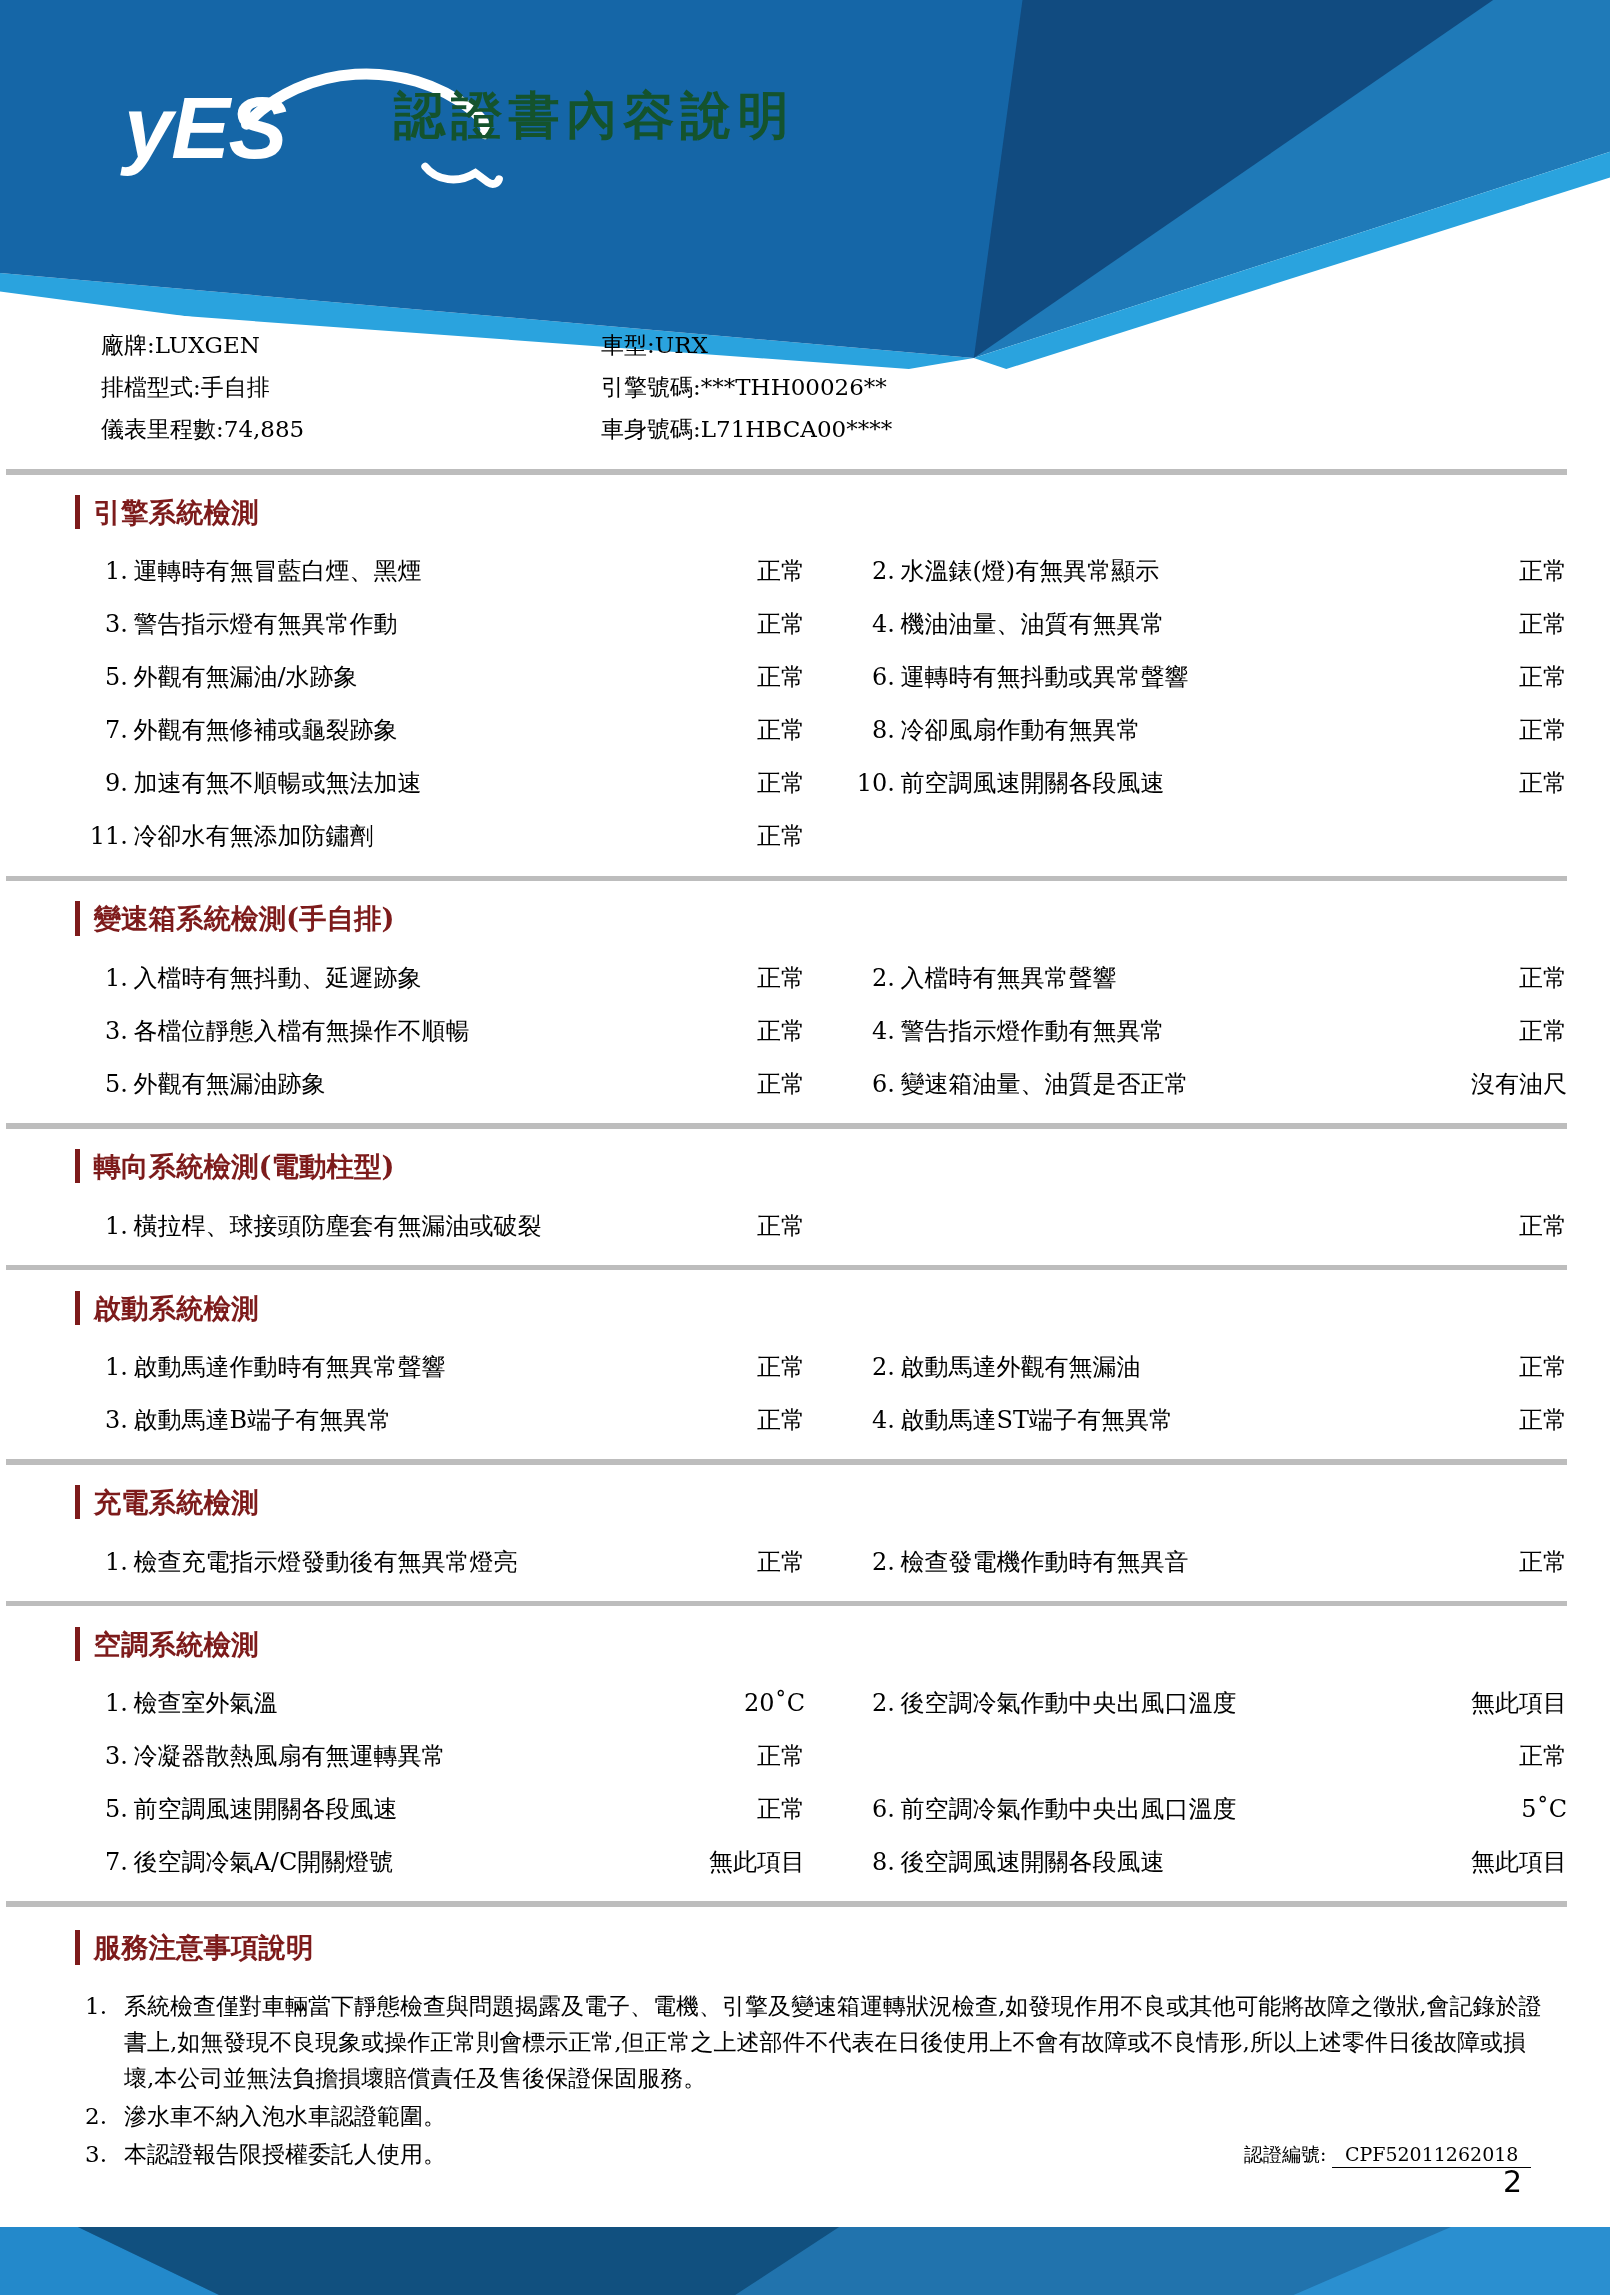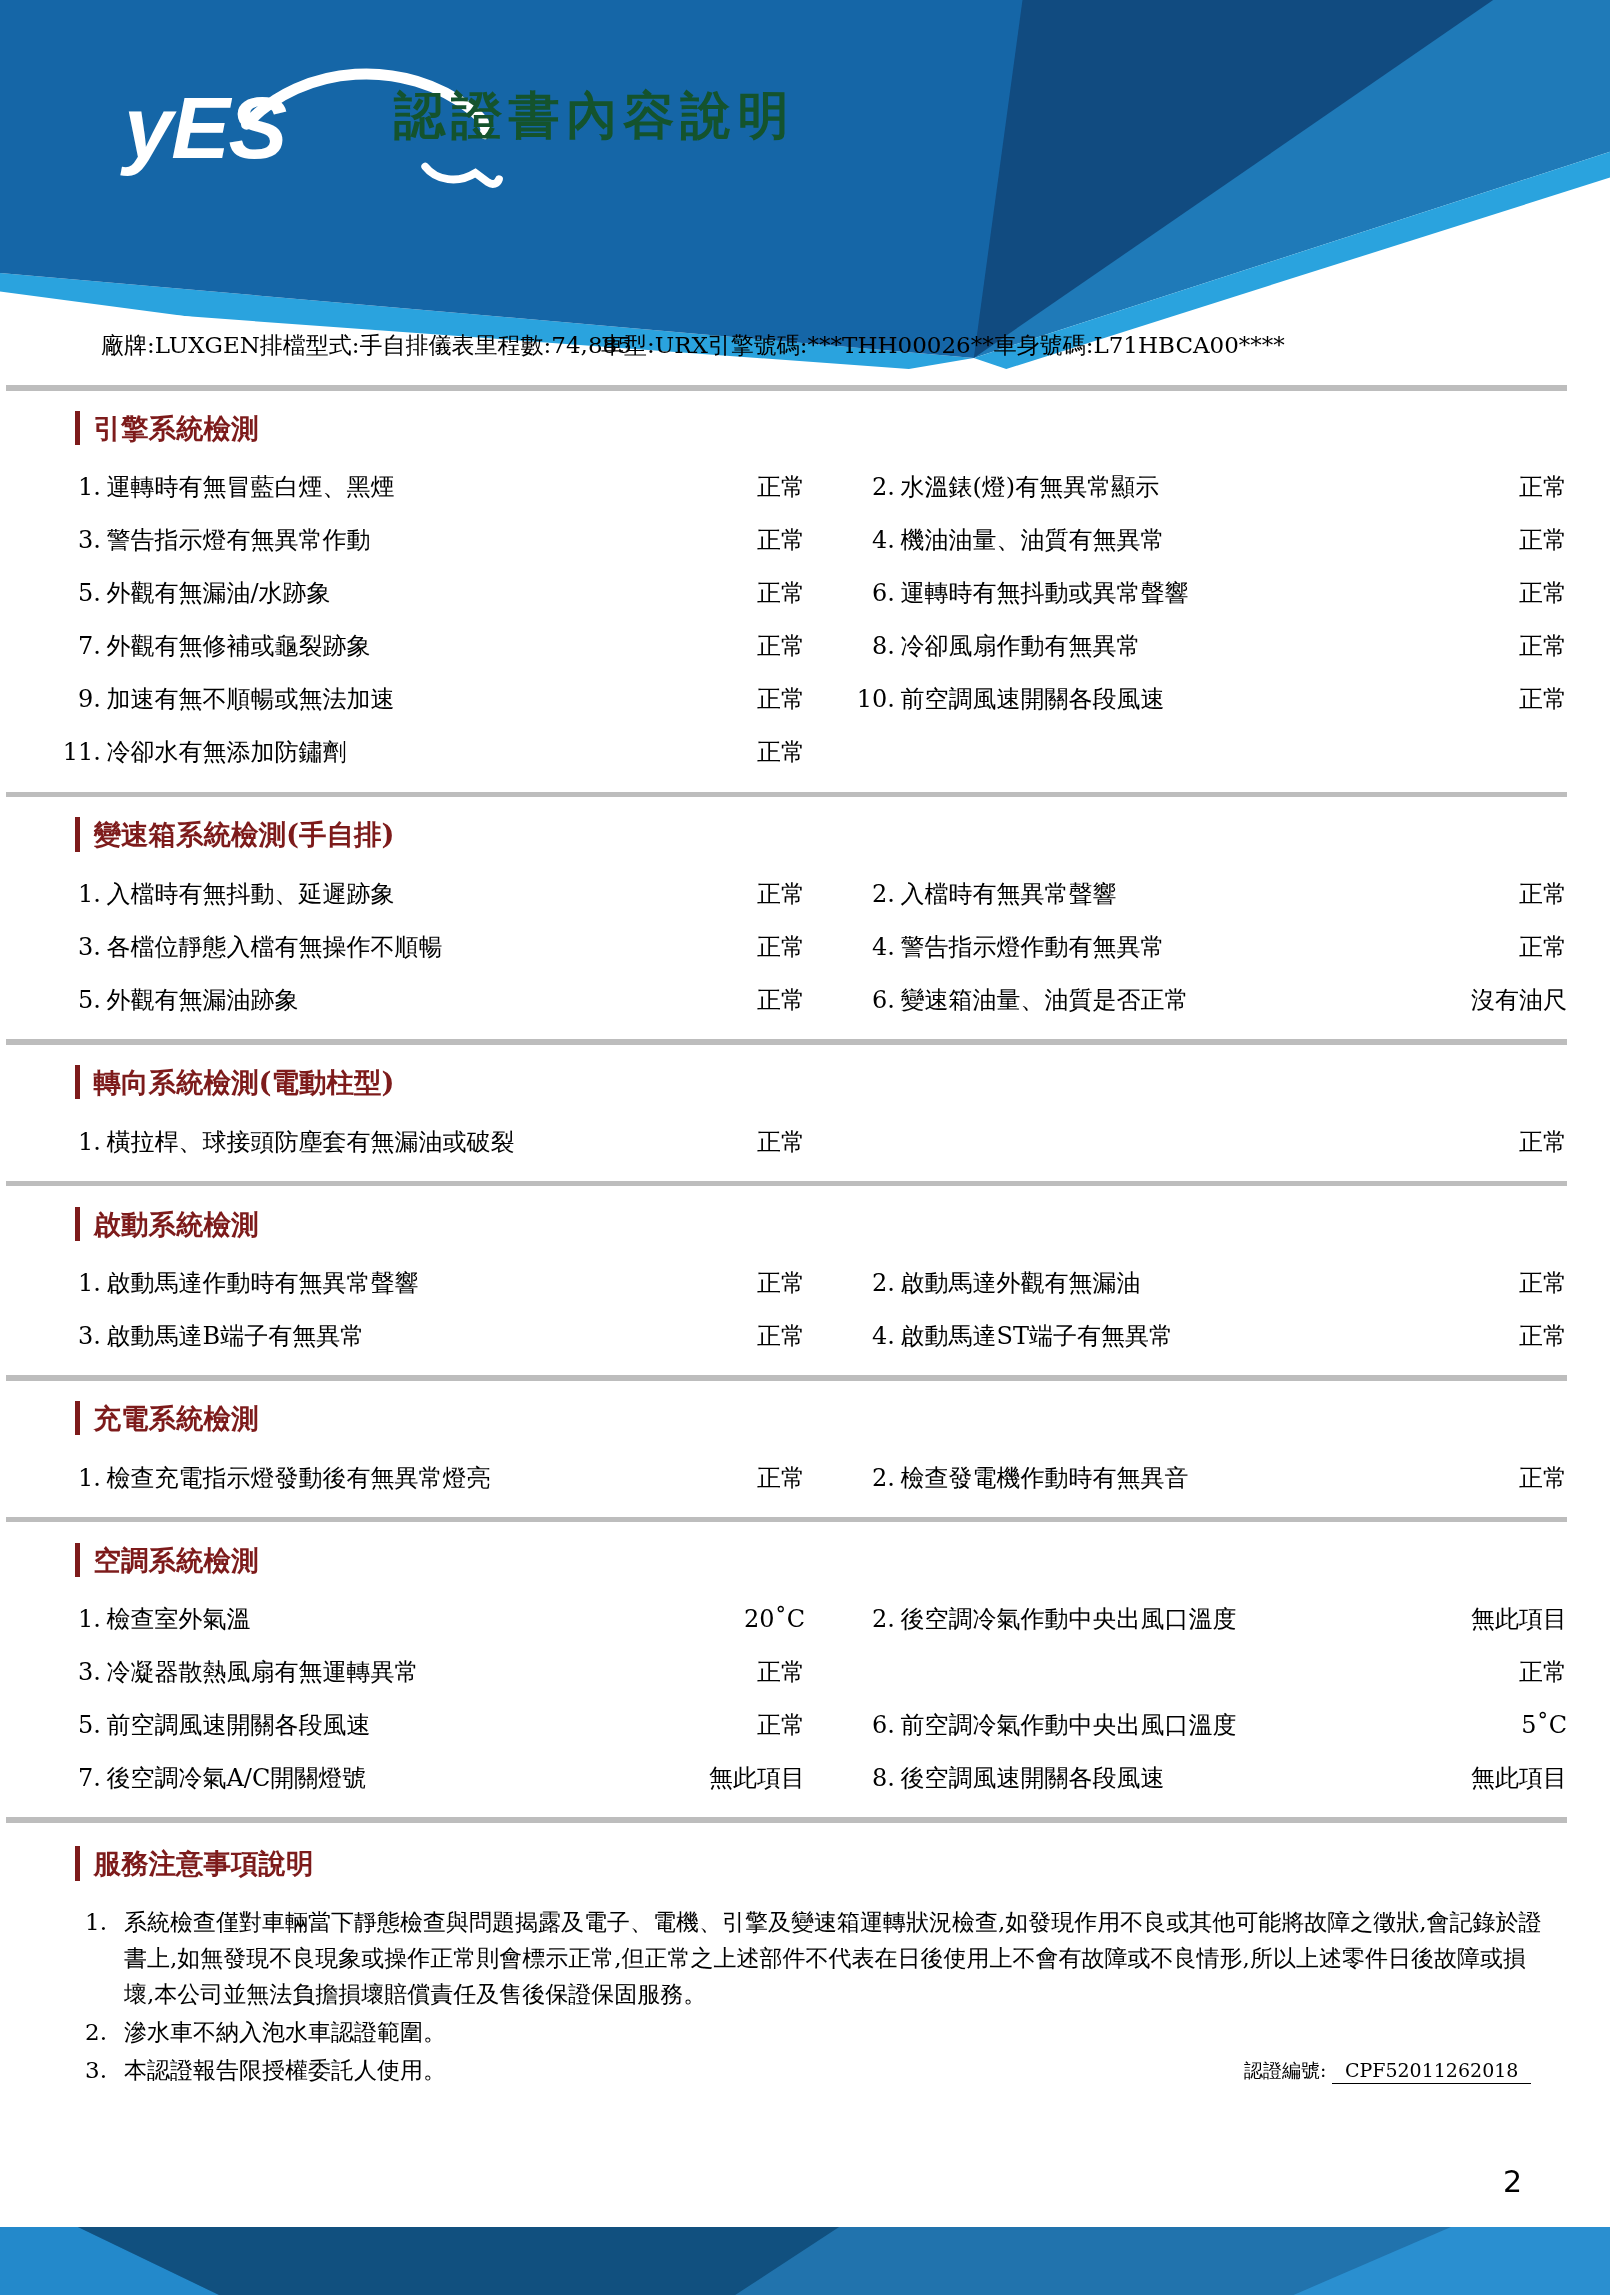--- a/index.html
+++ b/index.html
@@ -33,35 +33,35 @@
   .logo-text{font-family:"Liberation Sans","DejaVu Sans",sans-serif;font-weight:bold;font-style:italic;
     font-size:88px;letter-spacing:-1.6px;line-height:118px;}
   .logo-swoosh{position:absolute;left:116px;top:-20.4px;width:267px;height:149px;}
   .hdr-title{position:absolute;left:394px;top:82px;color:#14532d;font-weight:bold;font-size:51px;letter-spacing:6.3px;
     font-family:"DejaVu Sans","Liberation Sans",sans-serif;}
 
   
   .content{position:relative;padding-top:313px;}
 
   .info{display:flex;margin:11px 0 19px 101px;font-size:23px;}
-  .info-col{display:flex;flex-direction:row;}
+  .info-col{display:flex;flex-direction:column;}
   .info-col:nth-child(1){width:500px;}
   .info-col:nth-child(2){width:601px;}
   .info-col:nth-child(3){flex:1;}
   .info-line{line-height:42px;white-space:nowrap;}
 
   .rule{height:5.5px;background:var(--rule-gray);margin:0 43px 0 6.3px;}
 
   .check-section{padding:0;}
   .check-title{margin:20.4px 0 0 75px;color:var(--maroon);font-weight:bold;font-size:27.5px;
     border-left:5.5px solid var(--maroon);padding-left:13.4px;line-height:1.25;display:inline-block;}
   .rows{margin:15.7px 43px 12.6px 0;}
   .row{display:flex;align-items:center;height:53px;font-size:24px;}
   .cell-label{white-space:nowrap;overflow:hidden;}
-  .c1{width:632px;padding-left:55px;}
+  .c1{width:632px;padding-left:82px;}
   .num{display:inline-block;text-align:right;margin-right:5.5px;}
   .c1 .num{width:46px;}
   .v1{width:173px;text-align:right;white-space:nowrap;}
   .c2{width:584px;padding-left:49px;}
   .c2 .num{width:41px;}
   .v2{flex:1;text-align:right;white-space:nowrap;}
 
   
   .notes-title{margin:23.6px 0 0 75px;color:var(--maroon);font-weight:bold;font-size:27.5px;
     border-left:5.5px solid var(--maroon);padding-left:13.4px;line-height:1.25;display:inline-block;}

